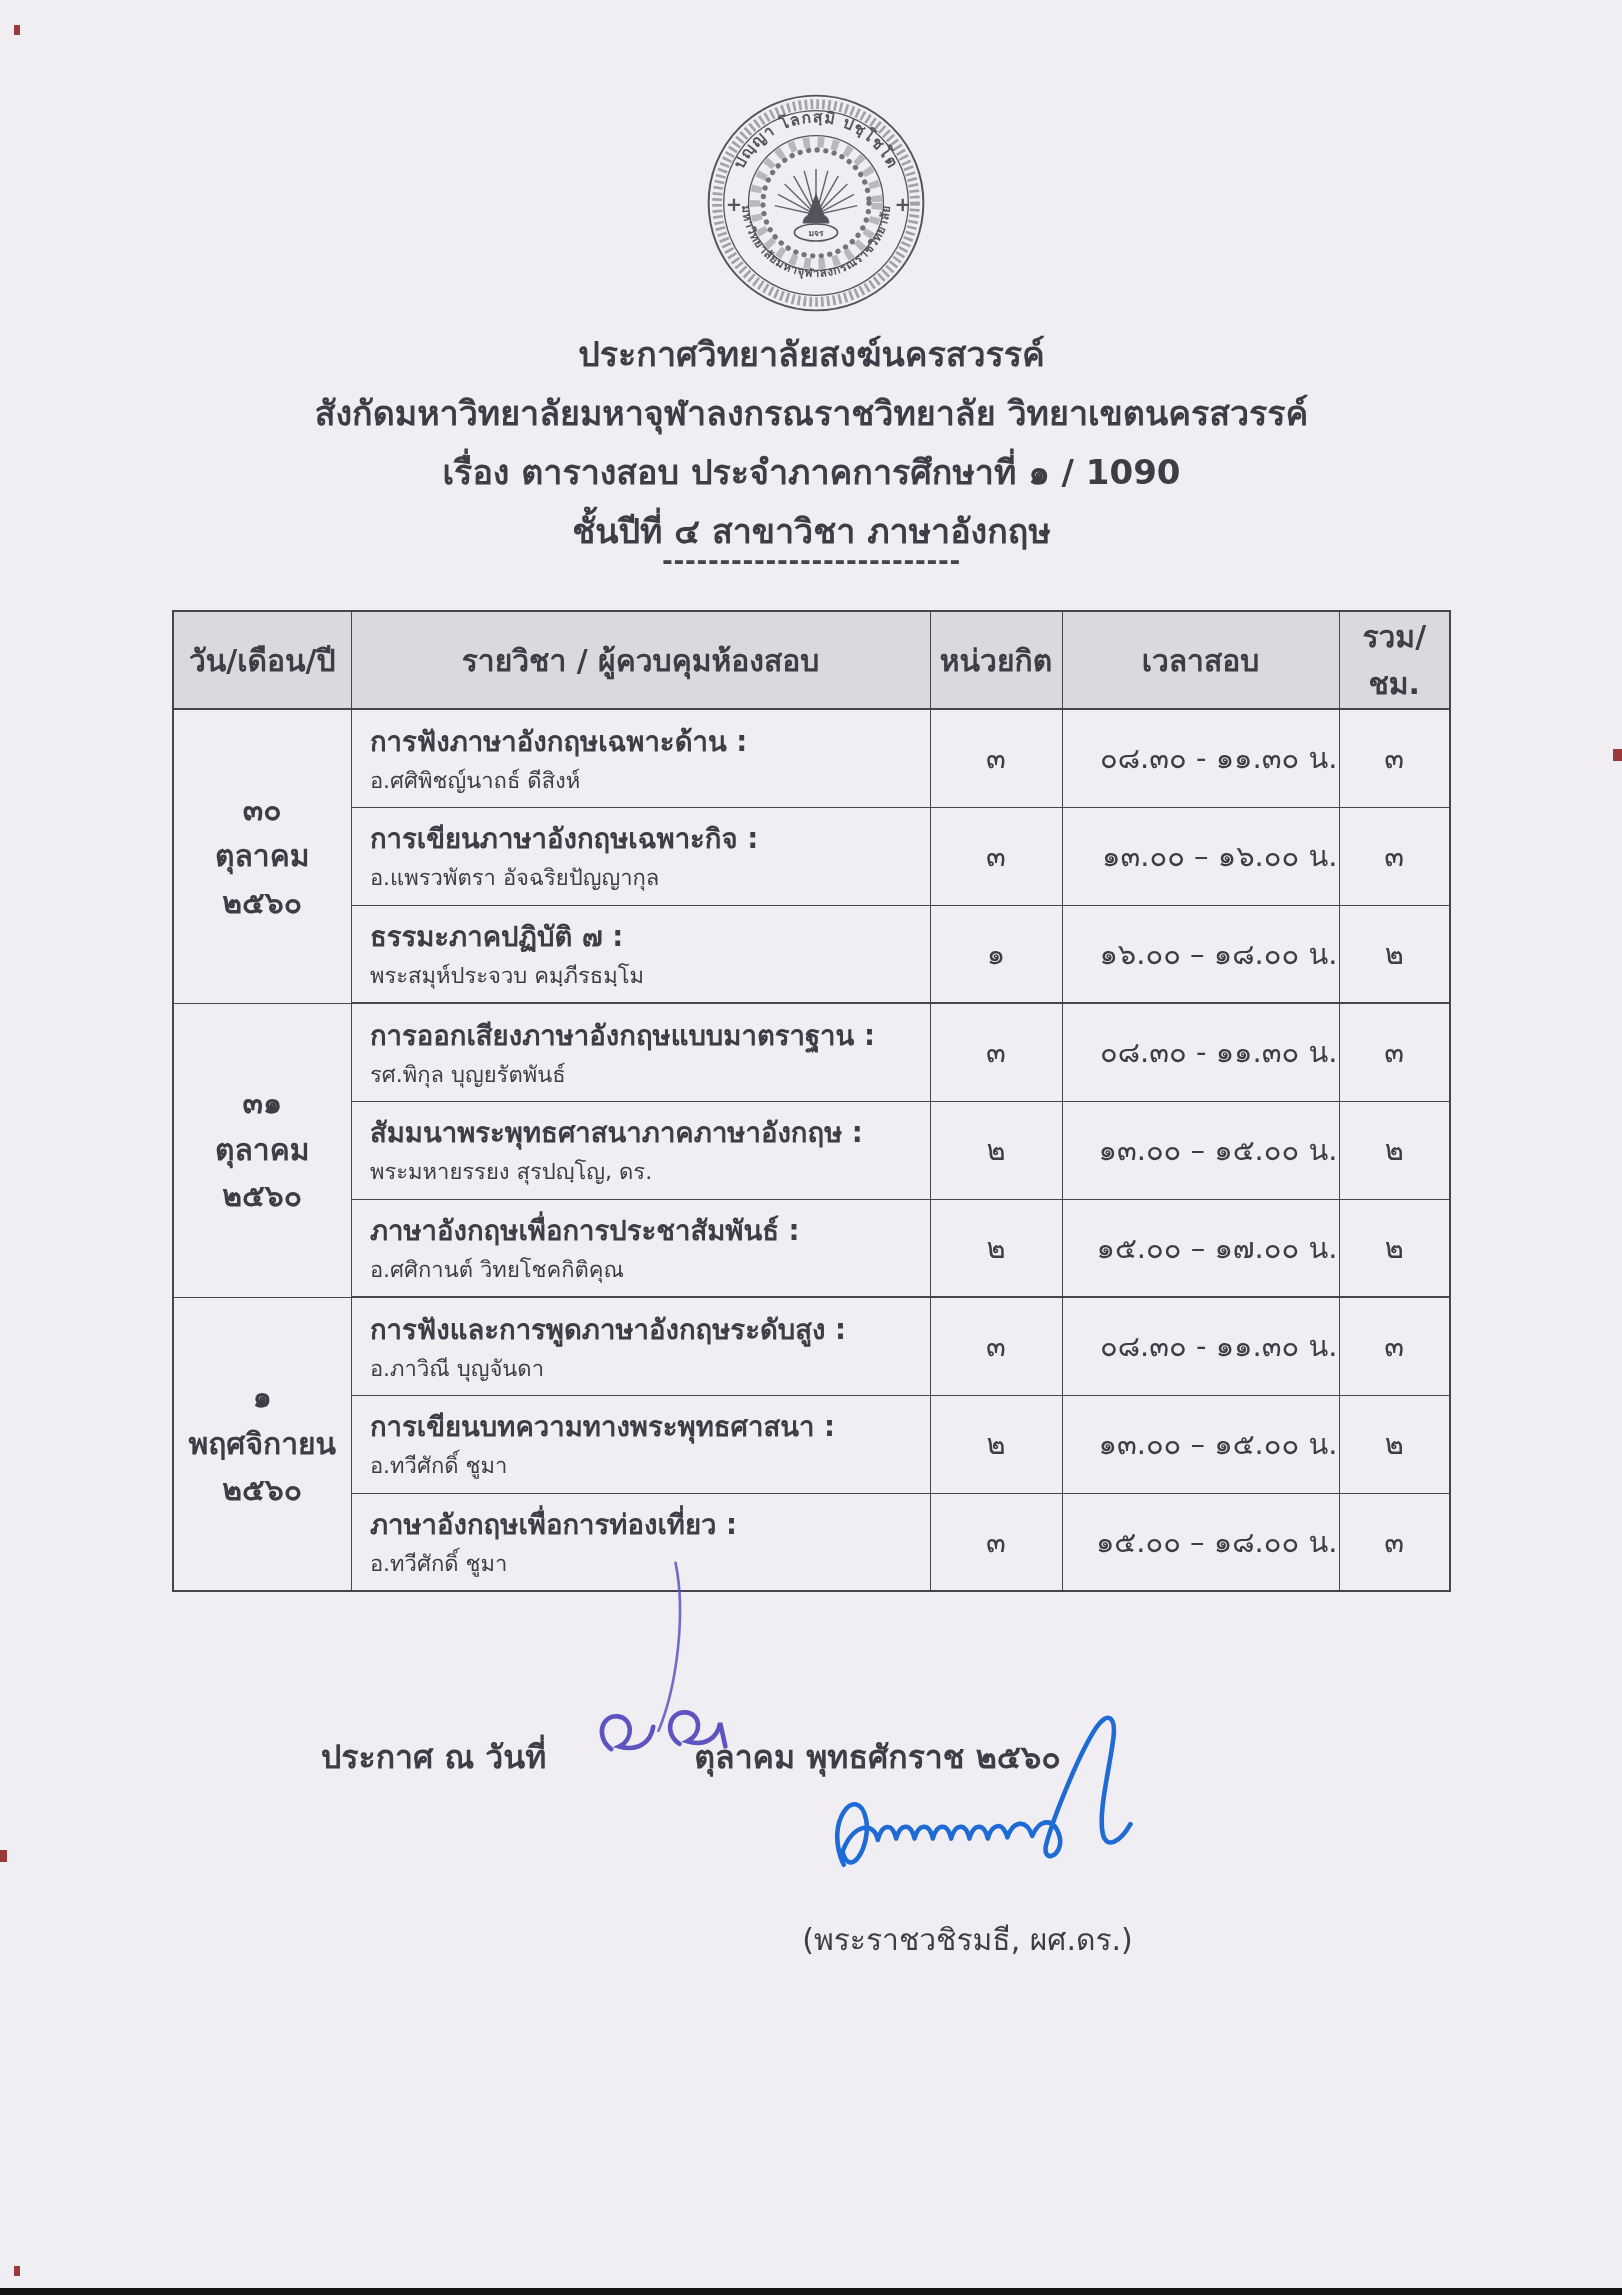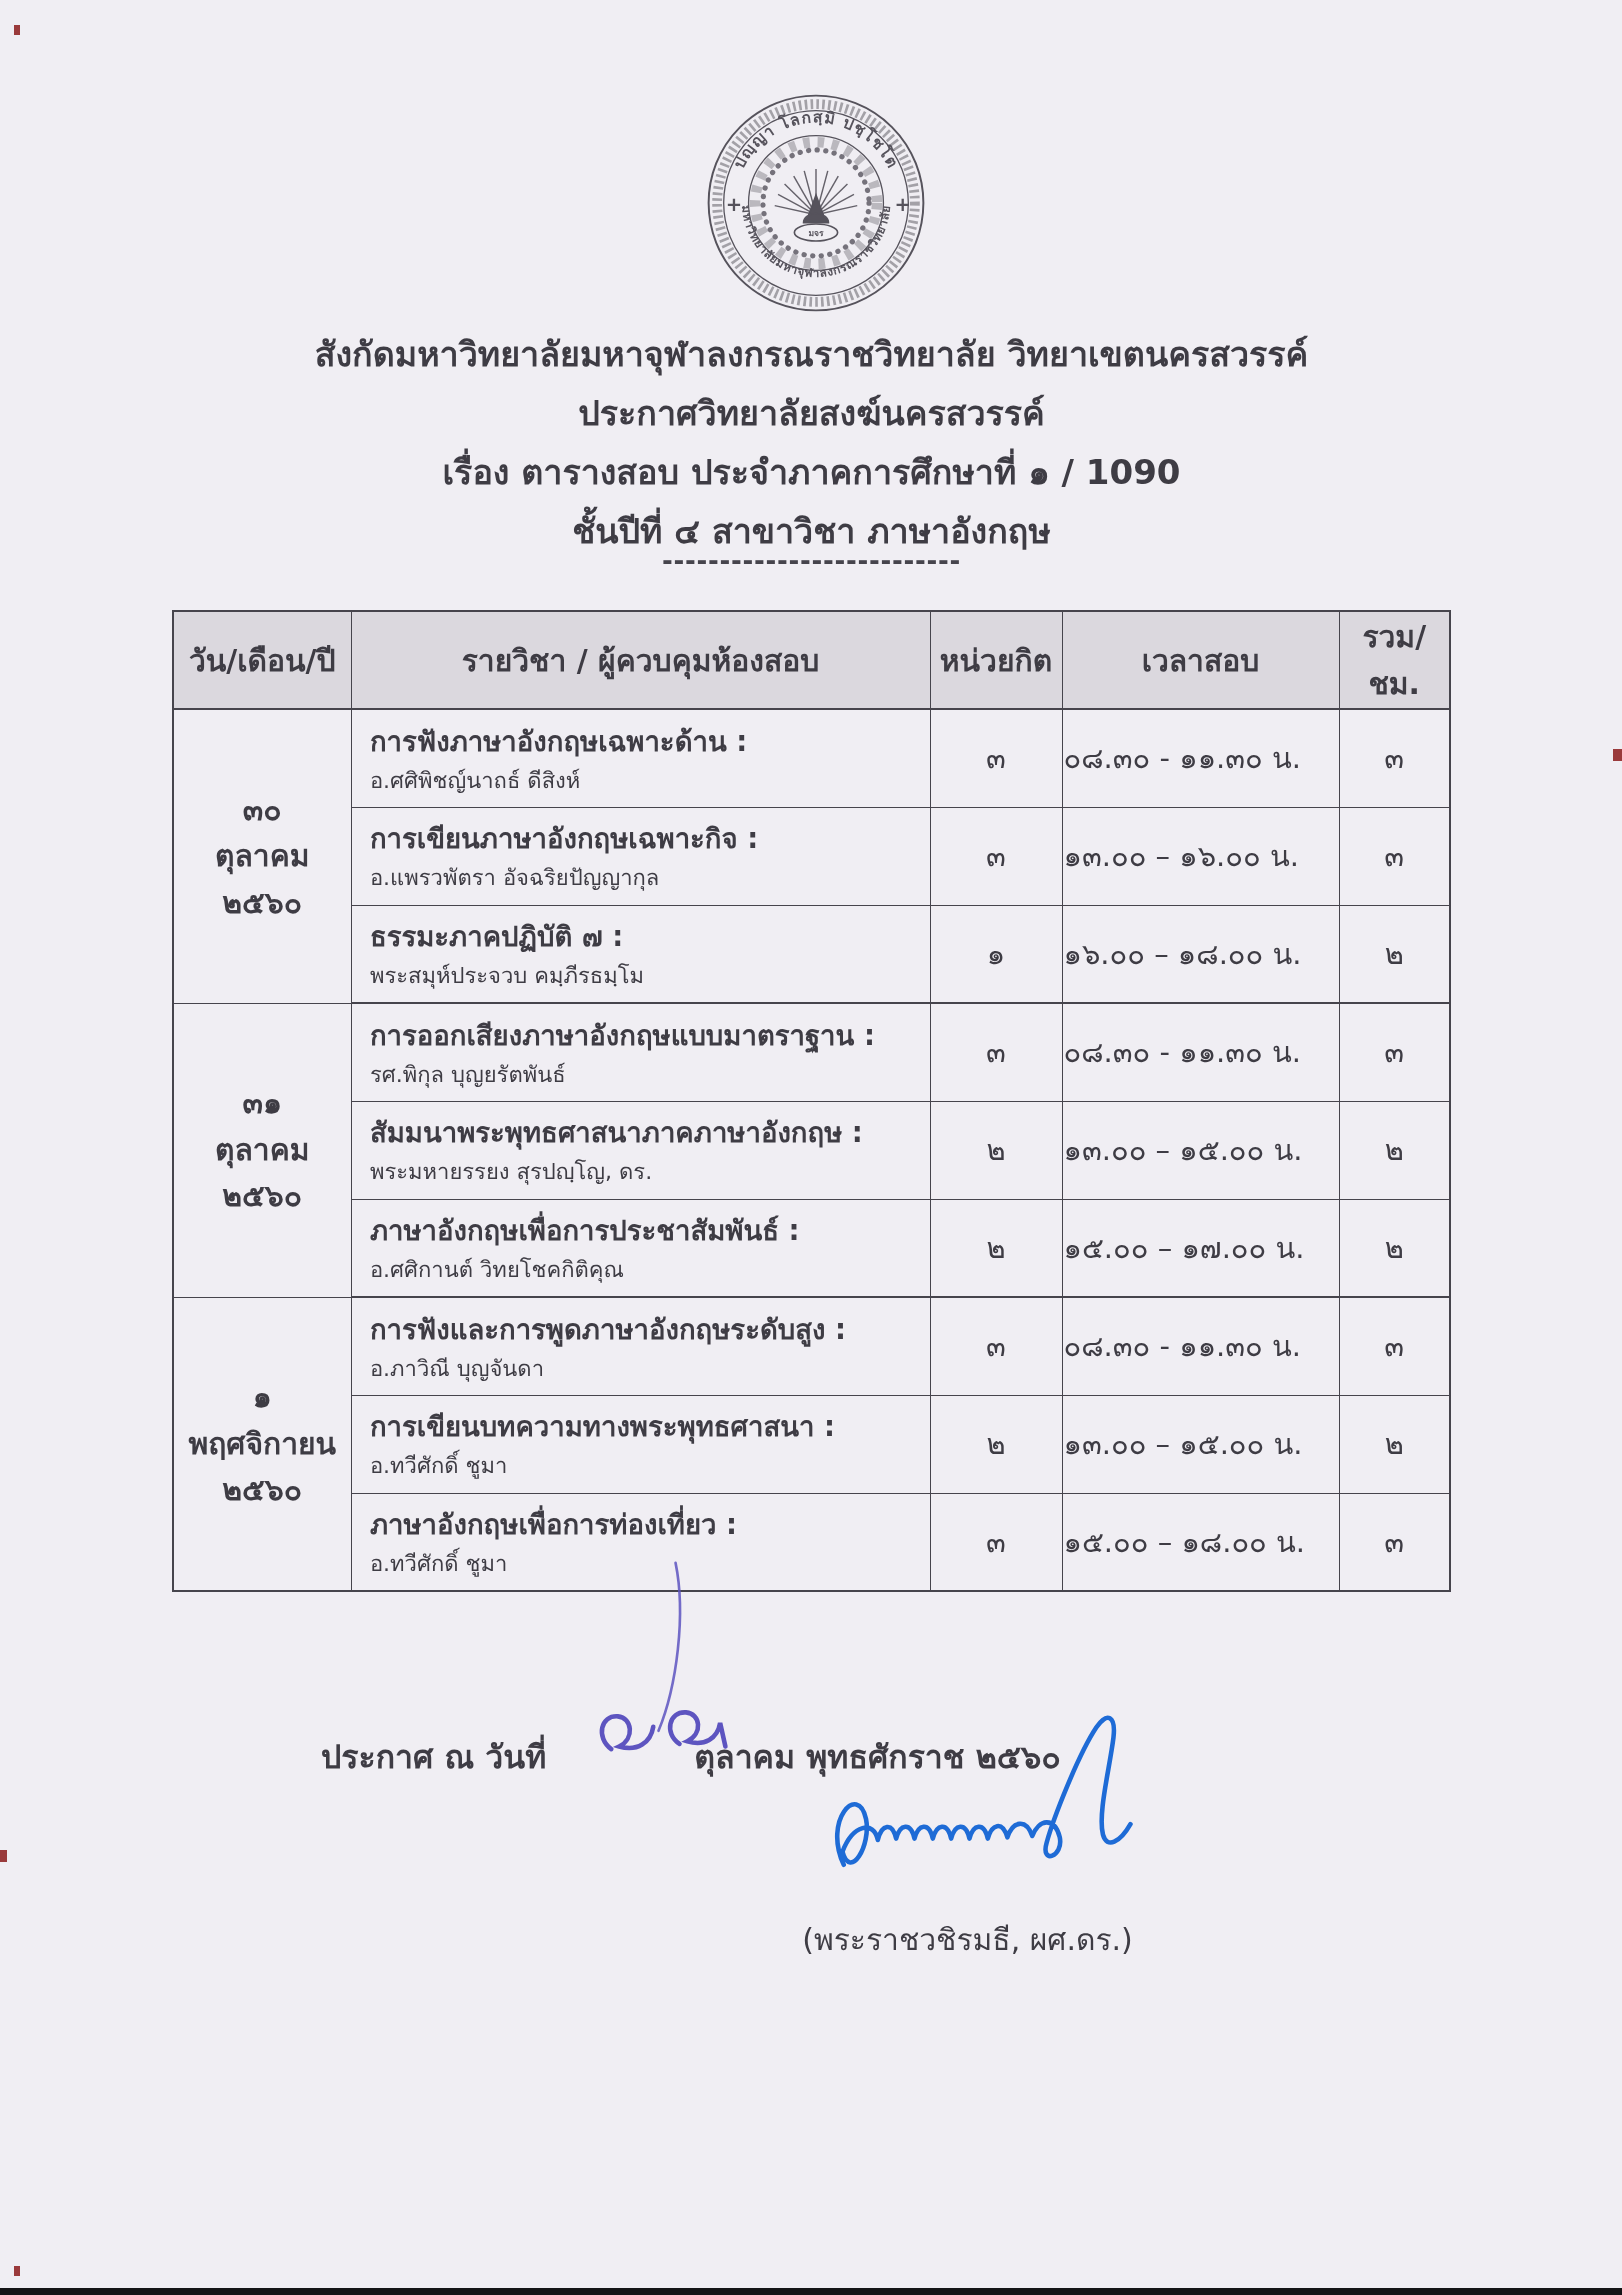--- a/index.html
+++ b/index.html
@@ -29,21 +29,21 @@
     height:71px;font-size:30px;font-weight:700;text-align:center;vertical-align:middle;
   }
   .exam-table td{border:1.3px solid #46444c;vertical-align:middle;}
   .exam-table tr{height:98px;}
   .exam-table tr.group-end td{border-bottom:2px solid #46444c;}
   .date-cell{text-align:center;font-size:30px;font-weight:700;line-height:1.55;}
   .course-cell{padding:5.2px 6.6px 5.2px 18.4px;margin-top:32px;}
   .course-name{font-size:27.5px;font-weight:700;white-space:nowrap;line-height:1.0;padding:6.6px 0 9.2px 0;}
   .instructor-name{font-size:22px;font-weight:400;white-space:nowrap;line-height:1.0;padding:5.2px 0 3.9px 0;}
   .num-cell{text-align:center;font-size:29px;font-weight:400;}
-  .time-cell{text-align:left;font-size:29px;font-weight:400;white-space:nowrap;}
+  .time-cell{text-align:right;font-size:29px;font-weight:400;white-space:nowrap;}
   
   .announce-line{
     position:absolute;left:321px;top:1731px;font-size:32px;font-weight:700;
     white-space:nowrap;color:#3e3c44;
   }
   .announce-gap{display:inline-block;width:148px;}
   .handwritten-date{position:absolute;left:577px;top:1555px;width:184px;height:223px;}
   .signature{position:absolute;left:803px;top:1709px;width:380px;height:216px;}
   .signer-name{position:absolute;left:751px;top:1916px;width:433px;text-align:center;
     font-size:30px;font-weight:400;white-space:nowrap;}
@@ -96,22 +96,22 @@
       <g stroke-width="2.5">
         <path d="M168,156 l11,30 h-22 z" fill="#56535c"></path>
         <path d="M149,198 a19,14 0 0 1 38,0 z" fill="#56535c"></path>
         <ellipse cx="168" cy="213" rx="33" ry="13" fill="#f0eef3"></ellipse>
         <text x="168" y="219" font-size="13" font-weight="bold" text-anchor="middle" fill="#56535c" stroke="none">มจร</text>
       </g>
     </svg>
   </div>
 
   <div class="title-block">
+    <div class="title-line">ประกาศวิทยาลัยสงฆ์นครสวรรค์</div>
     <div class="title-line">สังกัดมหาวิทยาลัยมหาจุฬาลงกรณราชวิทยาลัย วิทยาเขตนครสวรรค์</div>
-    <div class="title-line">ประกาศวิทยาลัยสงฆ์นครสวรรค์</div>
     <div class="title-line">เรื่อง  ตารางสอบ ประจำภาคการศึกษาที่ ๑ / 1090</div>
     <div class="title-line">ชั้นปีที่ ๔ สาขาวิชา ภาษาอังกฤษ</div>
   </div>
   <div class="separator">--------------------------</div>
 
   <table class="exam-table">
     <colgroup>
       <col style="width:178px">
         <col style="width:579px">
         <col style="width:132px">

